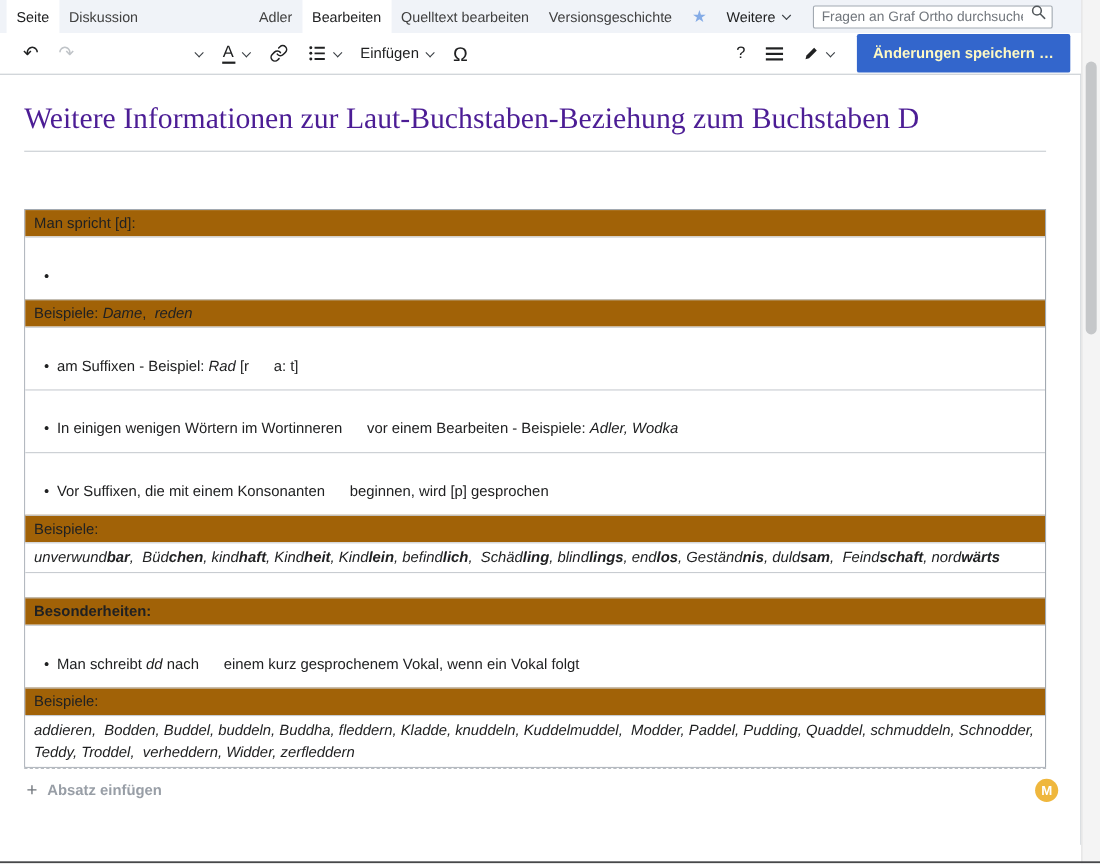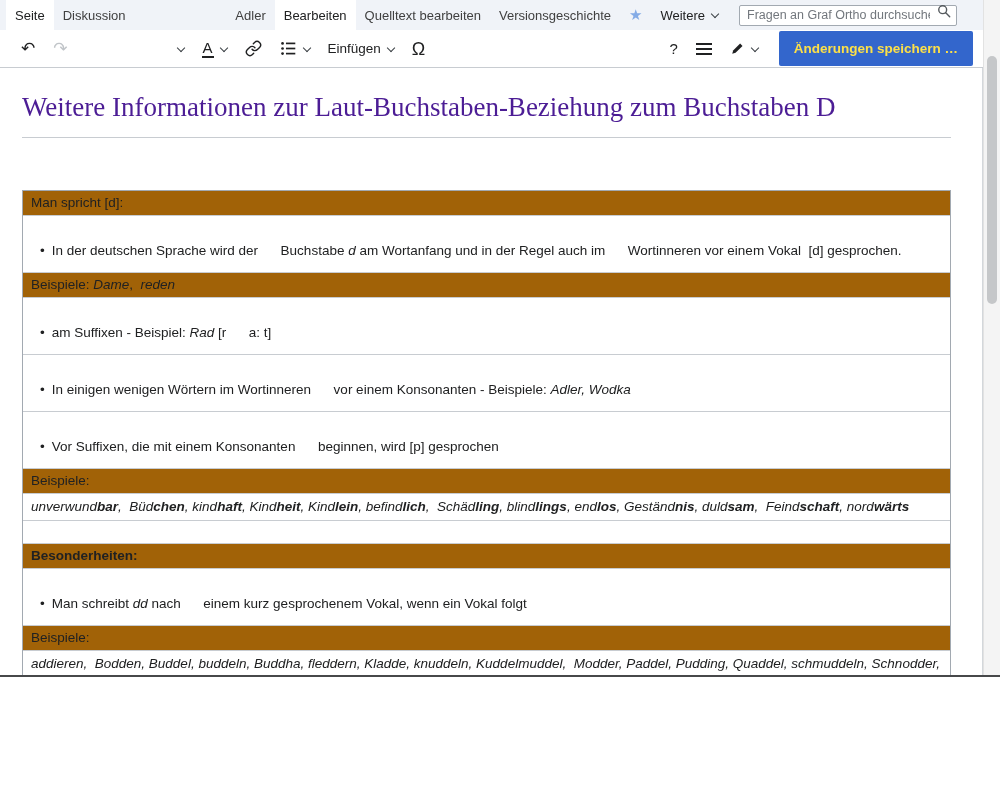--- a/index.html
+++ b/index.html
@@ -1,17 +1,17 @@
 <!DOCTYPE html>
 <html><head>
 <meta charset="utf-8">
 <style>
   * { box-sizing: border-box; }
   body { margin:0; font-family:"Liberation Sans","DejaVu Sans",sans-serif; }
-  .screen { position:relative; width:1000px; height:677px; background:#fff; overflow:hidden; color:#202122; }
+  .screen { position:relative; width:1000px; height:785px; background:#fff; overflow:hidden; color:#202122; }
   .main-col { position:absolute; left:0; top:0; width:983px; height:783px; }
 
   
   .topbar { height:30px; background:#f0f3f8; display:flex; align-items:stretch; font-size:13px; padding-left:6px; }
   .tab { display:flex; align-items:center; padding:0 9px; cursor:pointer; white-space:nowrap; }
   .tab.selected { background:#fff; color:#202122; }
   .tab.link { color:#404040; }
   .tab-right { margin-left:auto; display:flex; align-items:stretch; padding-right:26px; }
   .star-tab { color:#84abe6; font-size:15px; }
   .chev { display:inline-block; width:6px; height:6px; border-right:1.6px solid #3a3f44; border-bottom:1.6px solid #3a3f44; transform:rotate(45deg); margin-left:7px; margin-bottom:2px; flex:none; }
@@ -25,21 +25,21 @@
   .tool { display:flex; align-items:center; justify-content:center; height:100%; padding:0 9px; cursor:pointer; }
   .glyph { font-size:17px; line-height:1; }
   .undo-glyph { color:#202122; }
   .redo-glyph { color:#c0c4c8; }
   .format-dd { width:100px; justify-content:flex-end; margin-left:16px; }
   .a-icon { font-size:15px; line-height:1.15; border-bottom:2px solid #202122; padding:0 1px; }
   .menu-label { font-size:13.5px; }
   .omega-glyph { font-size:18px; }
   .right-group { margin-left:auto; display:flex; align-items:center; height:100%; }
   .help-glyph { font-size:15px; }
-  .save-btn { height:35px; background:#3366cc; color:#fde047; font-weight:bold; font-size:13.5px; border:none; border-radius:2px; padding:0 15px; margin:0 10px 0 12px; display:flex; align-items:center; cursor:pointer; font-family:inherit; white-space:nowrap; }
+  .save-btn { height:35px; background:#3366cc; color:#fef9c3; font-weight:bold; font-size:13.5px; border:none; border-radius:2px; padding:0 15px; margin:0 10px 0 12px; display:flex; align-items:center; cursor:pointer; font-family:inherit; white-space:nowrap; }
 
   
   .surface { width:983px; min-height:700px; padding:0 31px 26px 22px; border-right:1px solid #d3d7db; }
   .page-title { font-family:"Liberation Serif","DejaVu Serif",serif; font-weight:400; font-size:27px; color:#4c1d95; margin:0; padding:24px 0 14px 0; border-bottom:1px solid #c8ccd1; }
 
   .content-table { margin-top:52px; border:1px solid #a2a9b1; font-size:13.5px; line-height:20px; background:#fff; }
   .trow { border-top:1px solid #c8ccd1; padding:2px 8px; background:#fff; }
   .trow:first-child { border-top:none; }
   .trow.label { background:#a16207; }
   .trow.text { padding:3px 8px; }
@@ -151,30 +151,29 @@
       </div>
     </div>
 
     <div class="surface">
       <h1 class="page-title">Weitere Informationen zur Laut-Buchstaben-Beziehung zum Buchstaben D</h1>
 
       <div class="content-table">
           <div class="trow label"><span class="segs"><span>Man spricht [d]:</span></span></div>
           <div class="trow bullet">
             <span class="bullet-dot">•</span>
-            <span class="segs"><span>In der deutschen Sprache wird der      Buchstabe </span><span class="seg-i">d</span><span> am Wortanfang und in der Regel auch im      Wortinneren vor einem Vokal  [d] gesprochen.</span></span>
           </div>
           <div class="trow label"><span class="segs"><span>Beispiele: </span><span class="seg-i">Dame</span><span>,  </span><span class="seg-i">reden</span></span></div>
           <div class="trow bullet">
             <span class="bullet-dot">•</span>
             <span class="segs"><span>am Suffixen - Beispiel: </span><span class="seg-i">Rad</span><span> [r      a: t]</span></span>
           </div>
           <div class="trow bullet">
             <span class="bullet-dot">•</span>
-            <span class="segs"><span>In einigen wenigen Wörtern im Wortinneren      vor einem Konsonanten - Beispiele: </span><span class="seg-i">Adler, Wodka</span></span>
+            <span class="segs"><span>In einigen wenigen Wörtern im Wortinneren      vor einem Bearbeiten - Beispiele: </span><span class="seg-i">Adler, Wodka</span></span>
           </div>
           <div class="trow bullet">
             <span class="bullet-dot">•</span>
             <span class="segs"><span>Vor Suffixen, die mit einem Konsonanten      beginnen, wird [p] gesprochen</span></span>
           </div>
           <div class="trow label"><span class="segs"><span>Beispiele:</span></span></div>
           <div class="trow text"><span class="segs"><span class="seg-i">unverwund</span><span class="seg-bi">bar</span><span class="seg-i">,  Büd</span><span class="seg-bi">chen</span><span class="seg-i">, kind</span><span class="seg-bi">haft</span><span class="seg-i">, Kind</span><span class="seg-bi">heit</span><span class="seg-i">, Kind</span><span class="seg-bi">lein</span><span class="seg-i">, befind</span><span class="seg-bi">lich</span><span class="seg-i">,  Schäd</span><span class="seg-bi">ling</span><span class="seg-i">, blind</span><span class="seg-bi">lings</span><span class="seg-i">, end</span><span class="seg-bi">los</span><span class="seg-i">, Geständ</span><span class="seg-bi">nis</span><span class="seg-i">, duld</span><span class="seg-bi">sam</span><span class="seg-i">,  Feind</span><span class="seg-bi">schaft</span><span class="seg-i">, nord</span><span class="seg-bi">wärts</span></span></div>
           <div class="trow empty"><span class="segs"></span></div>
           <div class="trow label"><span class="segs"><span class="seg-b">Besonderheiten:</span></span></div>
           <div class="trow bullet">

